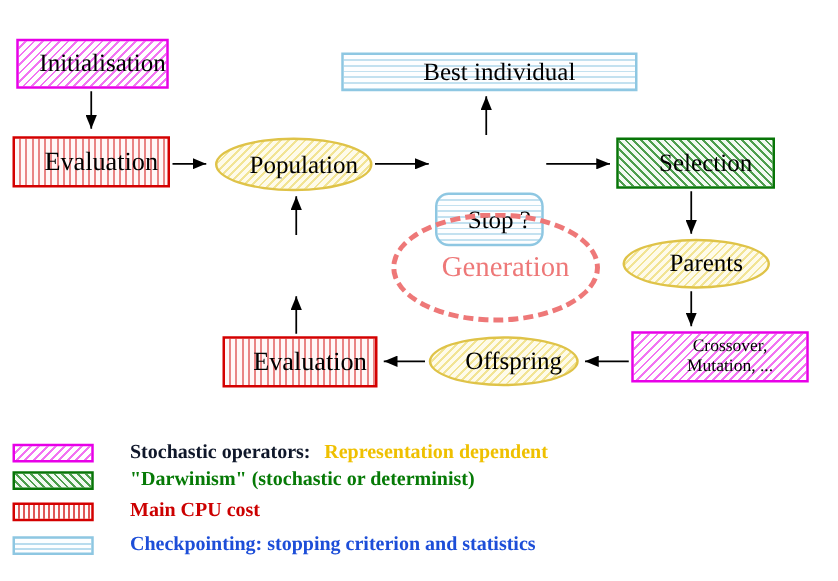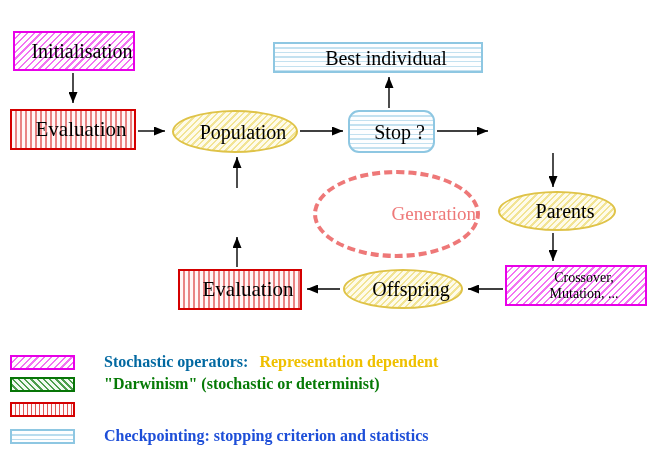--- a/index.html
+++ b/index.html
@@ -12,30 +12,30 @@
     background:repeating-linear-gradient(135deg,#ffffff 0px,#ffffff 3.2px,#f274f2 3.2px,#f274f2 4.8px);}
   .hatch-green{border:2px solid #077507;
     background:repeating-linear-gradient(45deg,#f2faf2 0px,#f2faf2 2.8px,#4d9e4d 2.8px,#4d9e4d 4.4px);}
   .stripes-red{border:2px solid #d40000;
     background:repeating-linear-gradient(90deg,#fff7f7 0px,#fff7f7 3.4px,#e98484 3.4px,#e98484 5px);}
   .stripes-cyan{border:2px solid #8ec7e2;
     background:repeating-linear-gradient(180deg,#fdfeff 0px,#fdfeff 3.2px,#c3e1f0 3.2px,#c3e1f0 4.6px);}
   .ellipse-yellow{border:2px solid #dfc348;border-radius:50%;
     background:repeating-linear-gradient(135deg,#fefbea 0px,#fefbea 3px,#f2e494 3px,#f2e494 4.6px);}
   .ellipse-generation{border:4px dashed #ee7878;border-radius:50%;color:#ee7878;background:transparent;}
-  .rounded{border-radius:11px;}
+  .rounded{border-radius:11px;margin-top:44px;}
   
   #arrows{position:absolute;left:0;top:0;pointer-events:none;}
   
   .legend-row{position:absolute;left:10px;height:18px;display:flex;align-items:center;
         font-weight:bold;font-size:16px;white-space:nowrap;}
   .swatch{width:65px;height:15px;box-sizing:border-box;margin-right:29px;flex:0 0 auto;}
   .swatch.stripes-red{background:repeating-linear-gradient(90deg,#fffafa 0px,#fffafa 2.6px,#e05555 2.6px,#e05555 4px);}
   .swatch.stripes-cyan{background:repeating-linear-gradient(180deg,#fdfeff 0px,#fdfeff 3px,#b9dcee 3px,#b9dcee 4.6px);}
-  .t-magenta{color:#0369a1;}
+  .t-magenta{color:#0f172a;}
   .t-gold{color:#efc000;margin-left:11px;}
   .t-green{color:#067a06;}
   .t-red{color:#cc0000;}
   .t-cyan{color:#1d4ed8;}
 </style>
 </head>
 <body>
 
 <div id="canvas">
 
@@ -57,39 +57,42 @@
       <line x1="340" y1="289" x2="307" y2="289" marker-end="url(#arr)"></line>
       <line x1="237" y1="267" x2="237" y2="237" marker-end="url(#arr)"></line>
       <line x1="237" y1="188" x2="237" y2="157" marker-end="url(#arr)"></line>
     </g>
   </svg>
 
   <div class="node hatch-magenta" style="left:13px;top:31px;width:122px;height:40px;font-size:20px;">
     <span>Initialisation</span>
   </div>
 
-  <div class="node stripes-cyan" style="left:273px;top:42px;width:210px;height:31px;font-size:20px;">
+  <div class="node stripes-cyan" style="left:273px;top:42px;width:237px;height:31px;font-size:20px;">
     <span>Best individual</span>
   </div>
 
   <div class="node stripes-red" style="left:10px;top:109px;width:126px;height:41px;font-size:21px;">
     <span>Evaluation</span>
   </div>
 
   <div class="node ellipse-yellow" style="left:172px;top:110px;width:126px;height:43px;font-size:20px;">
     <span>Population</span>
   </div>
 
   <div class="node stripes-cyan rounded" style="left:348px;top:110px;width:87px;height:43px;font-size:20px;">
     <span>Stop ?</span>
   </div>
 
+  <div class="node hatch-green" style="left:493px;top:110px;width:127px;height:41px;font-size:20px;">
+    <span>Selection</span>
+  </div>
 
 
-  <div class="node ellipse-generation" style="left:313px;top:170px;width:167px;height:88px;font-size:19px;justify-content:flex-end;">
+  <div class="node ellipse-generation" style="left:313px;top:170px;width:167px;height:88px;font-size:23px;">
     <span>Generation</span>
   </div>
 
   <div class="node ellipse-yellow" style="left:498px;top:191px;width:118px;height:40px;font-size:20px;">
     <span>Parents</span>
   </div>
 
   <div class="node hatch-magenta" style="left:505px;top:265px;width:142px;height:41px;font-size:14px;flex-direction:column;">
     <span>Crossover,</span>
     <span>Mutation, ...</span>
@@ -109,20 +112,21 @@
     <span class="t-gold">Representation dependent</span>
   </div>
 
   <div class="legend-row" style="top:375px;">
     <span class="swatch hatch-green"></span>
     <span class="t-green">"Darwinism" (stochastic or determinist)</span>
   </div>
 
   <div class="legend-row" style="top:400px;">
     <span class="swatch stripes-red"></span>
+    <span class="t-red">Main CPU cost</span>
   </div>
 
   <div class="legend-row" style="top:427px;">
     <span class="swatch stripes-cyan"></span>
     <span class="t-cyan">Checkpointing: stopping criterion and statistics</span>
   </div>
 
 </div>
 
 </body></html>

